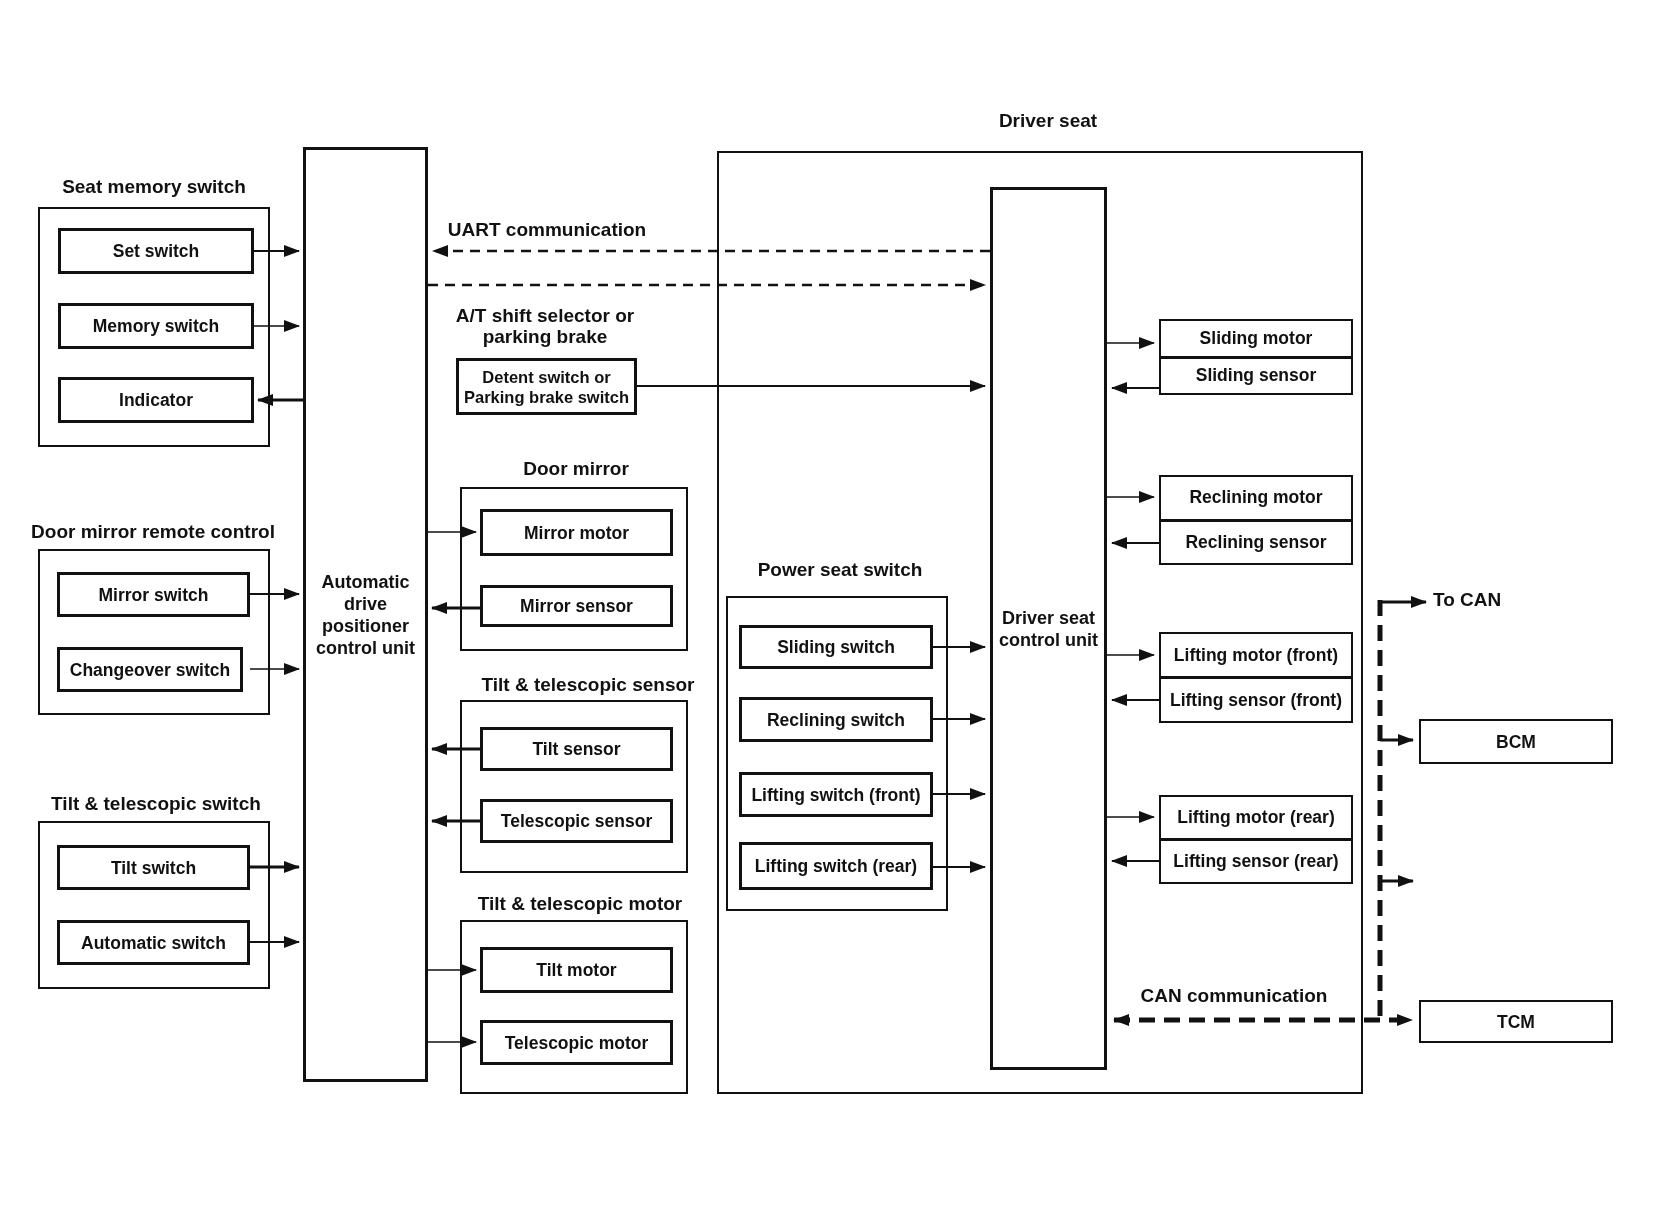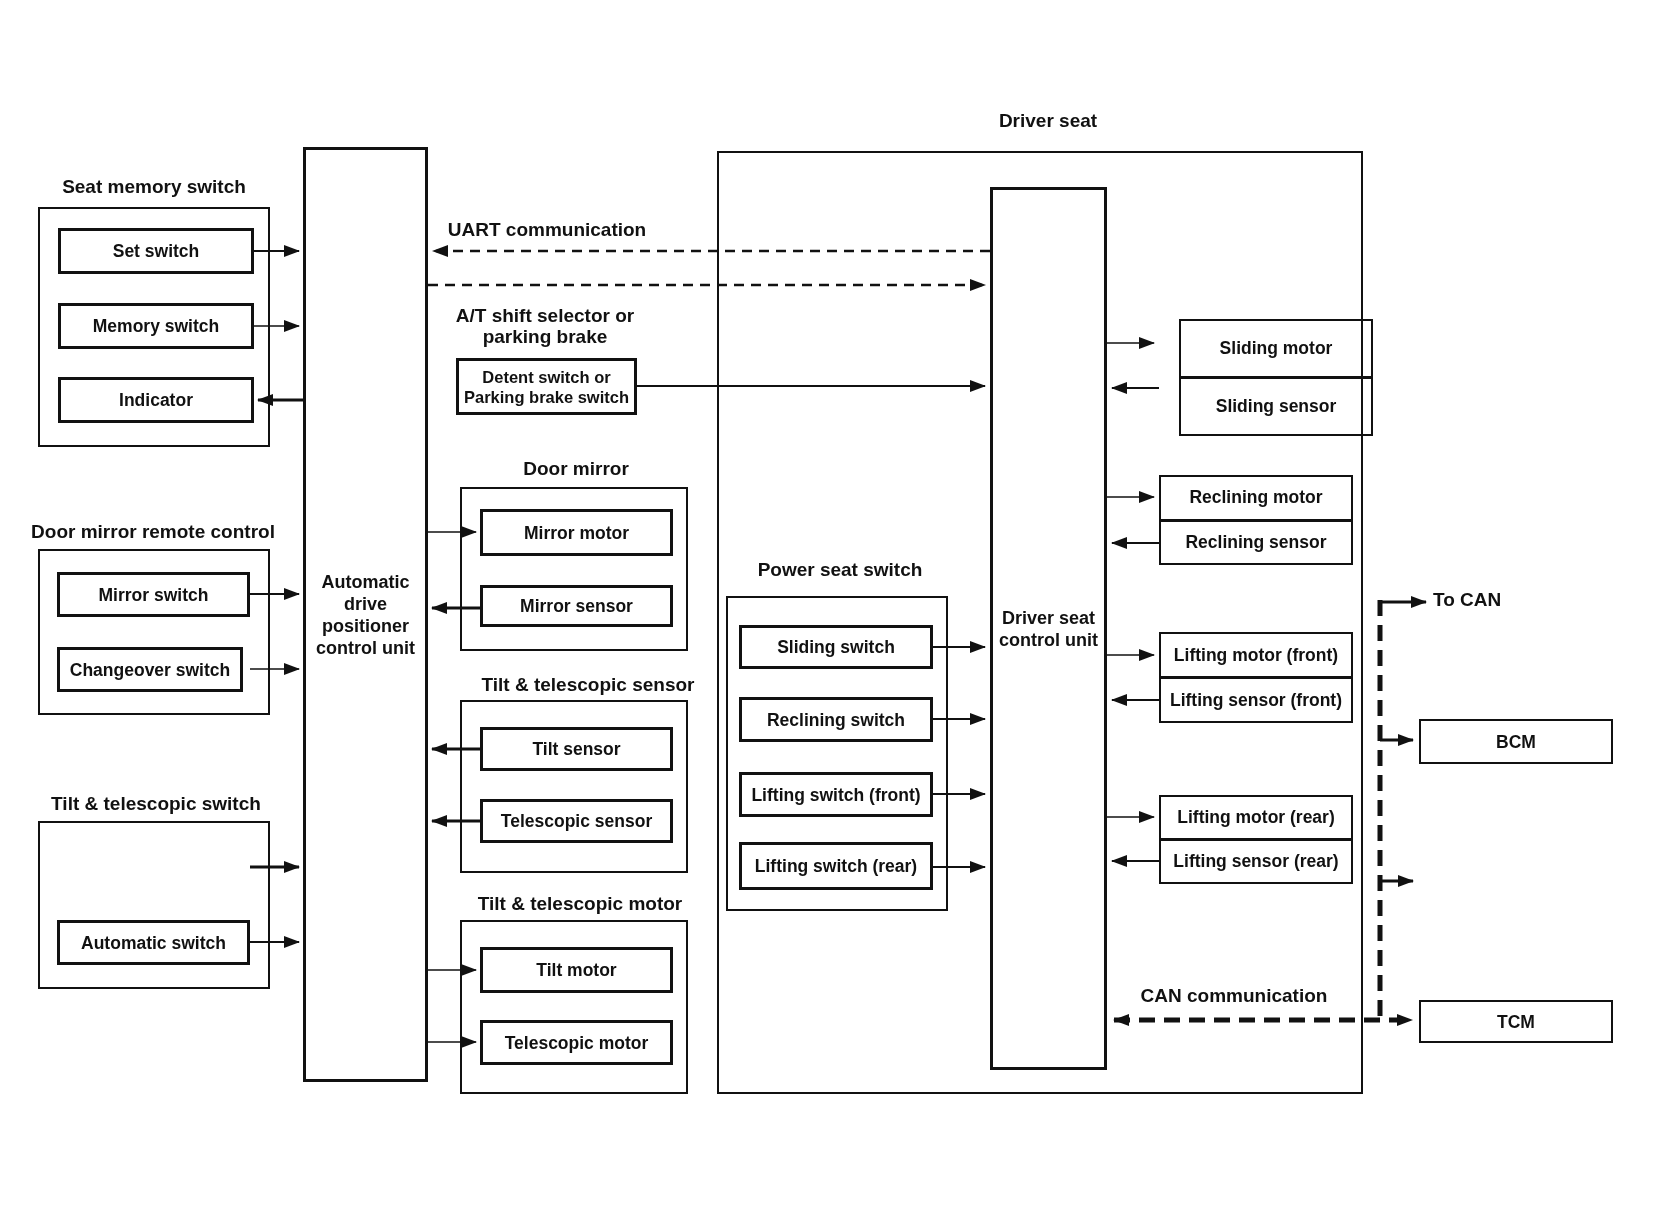--- a/index.html
+++ b/index.html
@@ -59,37 +59,38 @@
 positioner
 control unit</div>
   <div class="unit" style="left:990px;top:187px;width:117px;height:883px;">Driver seat
 control unit</div>
 
   <div class="ibox" style="left:58px;top:228px;width:196px;height:46px;">Set switch</div>
   <div class="ibox" style="left:58px;top:303px;width:196px;height:46px;">Memory switch</div>
   <div class="ibox" style="left:58px;top:377px;width:196px;height:46px;">Indicator</div>
   <div class="ibox" style="left:57px;top:572px;width:193px;height:45px;">Mirror switch</div>
   <div class="ibox" style="left:57px;top:647px;width:186px;height:45px;">Changeover switch</div>
+  <div class="ibox" style="left:57px;top:845px;width:193px;height:45px;">Tilt switch</div>
   <div class="ibox" style="left:57px;top:920px;width:193px;height:45px;">Automatic switch</div>
 
   <div class="ibox" style="left:456px;top:358px;width:181px;height:57px;font-size:16.5px;">Detent switch or
 Parking brake switch</div>
   <div class="ibox" style="left:480px;top:509px;width:193px;height:47px;">Mirror motor</div>
   <div class="ibox" style="left:480px;top:585px;width:193px;height:42px;">Mirror sensor</div>
   <div class="ibox" style="left:480px;top:727px;width:193px;height:44px;">Tilt sensor</div>
   <div class="ibox" style="left:480px;top:799px;width:193px;height:44px;">Telescopic sensor</div>
   <div class="ibox" style="left:480px;top:947px;width:193px;height:46px;">Tilt motor</div>
   <div class="ibox" style="left:480px;top:1020px;width:193px;height:45px;">Telescopic motor</div>
 
   <div class="ibox" style="left:739px;top:625px;width:194px;height:44px;">Sliding switch</div>
   <div class="ibox" style="left:739px;top:697px;width:194px;height:45px;">Reclining switch</div>
   <div class="ibox" style="left:739px;top:772px;width:194px;height:45px;">Lifting switch (front)</div>
   <div class="ibox" style="left:739px;top:842px;width:194px;height:48px;">Lifting switch (rear)</div>
 
-  <div class="pair" style="left:1159px;top:319px;width:194px;height:117px;margin-left:20px;">
+  <div class="pair" style="left:1159px;top:319px;width:194px;height:76px;">
     <div class="cell top">Sliding motor</div>
     <div class="cell">Sliding sensor</div>
   </div>
   <div class="pair" style="left:1159px;top:475px;width:194px;height:90px;">
     <div class="cell top">Reclining motor</div>
     <div class="cell">Reclining sensor</div>
   </div>
   <div class="pair" style="left:1159px;top:632px;width:194px;height:91px;">
     <div class="cell top">Lifting motor (front)</div>
     <div class="cell">Lifting sensor (front)</div>

